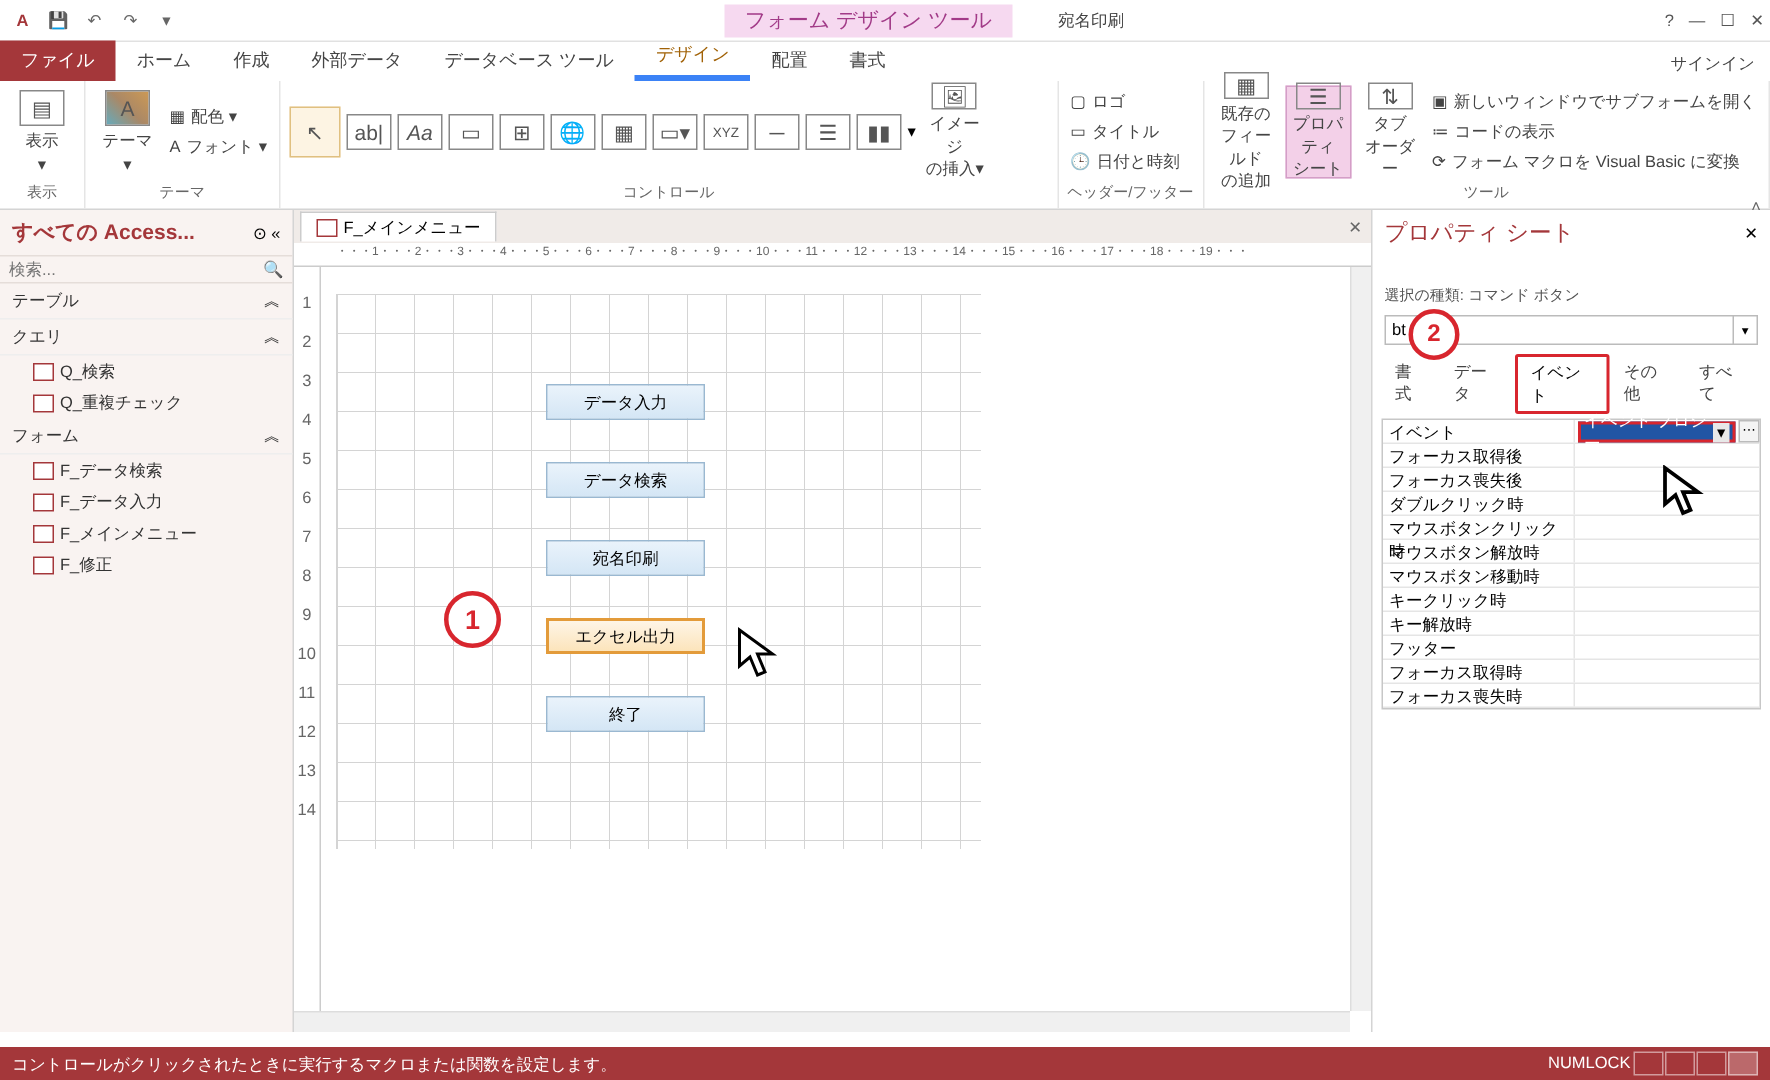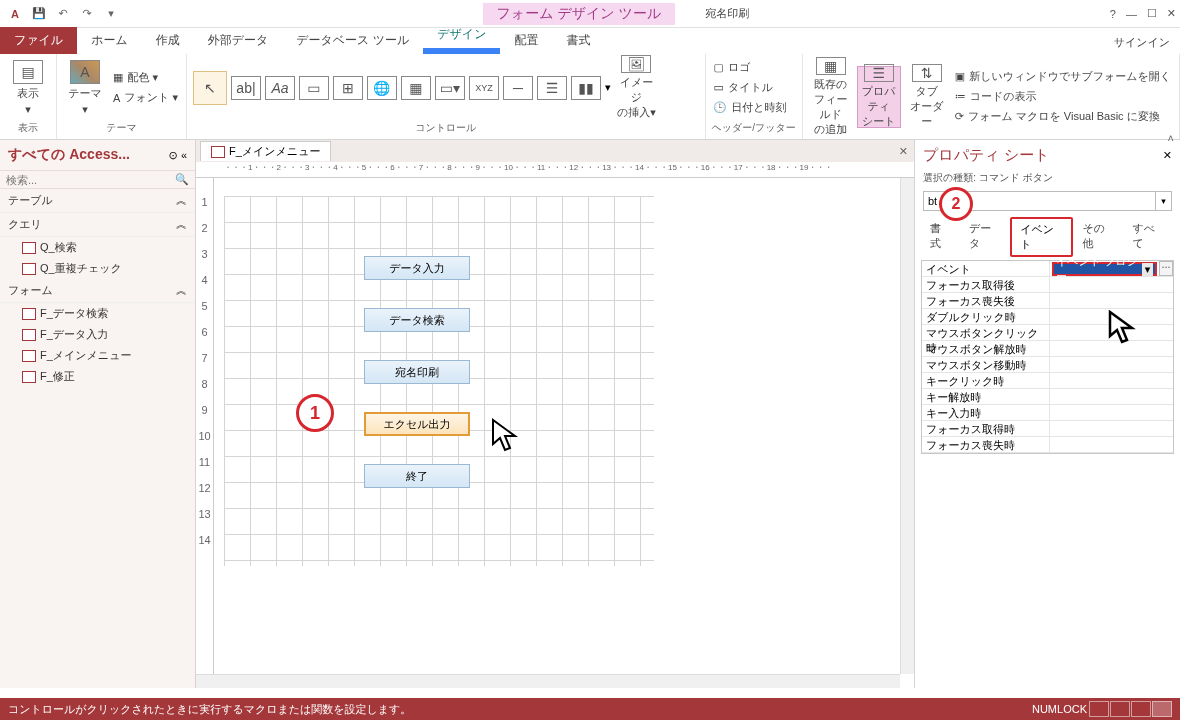--- a/index.html
+++ b/index.html
@@ -7,21 +7,21 @@
 .titlebar{height:28px;background:#fff;display:flex;align-items:center;padding:0 4px;border-bottom:1px solid #e1e1e1;}
 .qat{display:flex;gap:2px;align-items:center;}
 .qat-btn{width:22px;height:22px;display:flex;align-items:center;justify-content:center;color:#666;}
 .title-center{flex:1;display:flex;justify-content:center;align-items:center;gap:30px;}
 .context-tab{background:#f6d9f0;color:#a23b88;padding:2px 14px;font-size:14px;}
 .doc-title{color:#444;}
 .win-controls{display:flex;gap:10px;color:#555;font-size:14px;align-items:center;}
 .ribbon-tabs{height:26px;display:flex;align-items:flex-end;padding-left:0;}
 .file-tab{background:#a4373a;color:#fff;padding:5px 14px;font-size:12px;}
 .rtab{padding:5px 14px;color:#444;font-size:12px;cursor:pointer;}
-.rtab.active{color:#0f766e;border-bottom:6px solid #3b82f6;}
+.rtab.active{color:#a16207;border-bottom:4px solid #3b82f6;}
 .signin{margin-left:auto;padding:4px 10px;color:#444;}
 .ribbon{height:86px;background:#fff;border-bottom:1px solid #d4d4d4;display:flex;}
 .rgroup{border-right:1px solid #e5e5e5;padding:2px 6px;display:flex;flex-direction:column;justify-content:space-between;}
 .rgroup-body{display:flex;align-items:center;gap:4px;flex:1;}
 .rgroup-label{text-align:center;font-size:10px;color:#666;padding:2px 0;}
 .big-btn{display:flex;flex-direction:column;align-items:center;justify-content:center;width:44px;height:62px;gap:2px;font-size:10px;color:#444;}
 .big-btn.active{background:#f3d0e8;border:1px solid #d49ec7;}
 .icon-box{width:30px;height:24px;border:1px solid #888;display:flex;align-items:center;justify-content:center;font-size:14px;color:#555;}
 .small-row{display:flex;flex-direction:column;gap:2px;}
 .small-btn{display:flex;align-items:center;gap:4px;font-size:10px;color:#444;height:18px;padding:0 2px;}
@@ -50,21 +50,21 @@
 .grid::before{content:"";position:absolute;inset:0;background-image:repeating-linear-gradient(to right,#d4d4d4 0,#d4d4d4 1px,transparent 1px,transparent 26px),repeating-linear-gradient(to bottom,#d4d4d4 0,#d4d4d4 1px,transparent 1px,transparent 26px);}
 .form-btn{position:absolute;width:106px;height:24px;background:linear-gradient(#eaf3fb,#d4e6f5);border:1px solid #9ab8d1;display:flex;align-items:center;justify-content:center;font-size:11px;}
 .form-btn.selected{border:2px solid #e39b3a;background:linear-gradient(#fef5e6,#fce4bb);}
 .callout{position:absolute;width:38px;height:38px;border:3px solid #d8262e;border-radius:50%;display:flex;align-items:center;justify-content:center;color:#d8262e;font-weight:bold;font-size:18px;background:#fff;}
 .cursor-arrow{position:absolute;width:32px;height:36px;pointer-events:none;}
 .scrollbar-h{position:absolute;bottom:0;left:0;right:14px;height:14px;background:#f0f0f0;border-top:1px solid #ddd;}
 .scrollbar-v{position:absolute;right:0;top:0;bottom:14px;width:14px;background:#f0f0f0;border-left:1px solid #ddd;}
 .prop-pane{width:266px;border-left:1px solid #d4d4d4;background:#fff;display:flex;flex-direction:column;}
 .prop-header{padding:6px 8px;display:flex;justify-content:space-between;align-items:center;}
 .prop-title{color:#a4373a;font-size:15px;}
-.prop-sub{padding:0 8px 4px;font-size:10px;color:#555;}
+.prop-sub{padding:0 8px 4px;font-size:10px;color:#555;margin-top:19px;}
 .prop-combo{margin:2px 8px;display:flex;}
 .prop-combo input{flex:1;border:1px solid #bbb;height:20px;padding:0 4px;font-size:11px;}
 .prop-combo .dd{width:16px;border:1px solid #bbb;border-left:none;text-align:center;font-size:9px;line-height:18px;}
 .prop-tabs{display:flex;padding:4px 6px 0;gap:0;font-size:11px;}
 .prop-tab{padding:3px 8px;border:1px solid transparent;color:#444;}
 .prop-tab.active{border:2px solid #d8262e;border-radius:2px;color:#000;}
 .prop-grid{border:1px solid #c7c7c7;margin:3px 6px;font-size:10px;}
 .prop-row{display:flex;border-bottom:1px solid #e5e5e5;height:16px;}
 .prop-row .k{width:128px;padding:1px 4px;border-right:1px solid #e5e5e5;}
 .prop-row .v{flex:1;padding:1px 2px;position:relative;}
@@ -209,20 +209,21 @@
         <div class="small-btn">
             <span>≔</span>
             <span>コードの表示</span>
           </div>
         <div class="small-btn">
             <span>⟳</span>
             <span>フォーム マクロを Visual Basic に変換</span>
           </div>
       </div>
     </div>
+    <div class="rgroup-label">ツール</div>
   </div>
 </div>
 <div class="collapse-ribbon">˄</div>
 
 <div class="workspace">
 
   <div class="navpane">
     <div class="nav-header">
       <span class="nav-title">すべての Access...</span>
       <span>⊙ «</span>
@@ -368,21 +369,21 @@
         </div>
         <div class="prop-row">
           <div class="k">キークリック時</div>
           <div class="v"></div>
         </div>
         <div class="prop-row">
           <div class="k">キー解放時</div>
           <div class="v"></div>
         </div>
         <div class="prop-row">
-          <div class="k">キー入力時</div>
+          <div class="k">フッター</div>
           <div class="v"></div>
         </div>
         <div class="prop-row">
           <div class="k">フォーカス取得時</div>
           <div class="v"></div>
         </div>
         <div class="prop-row">
           <div class="k">フォーカス喪失時</div>
           <div class="v"></div>
         </div>

